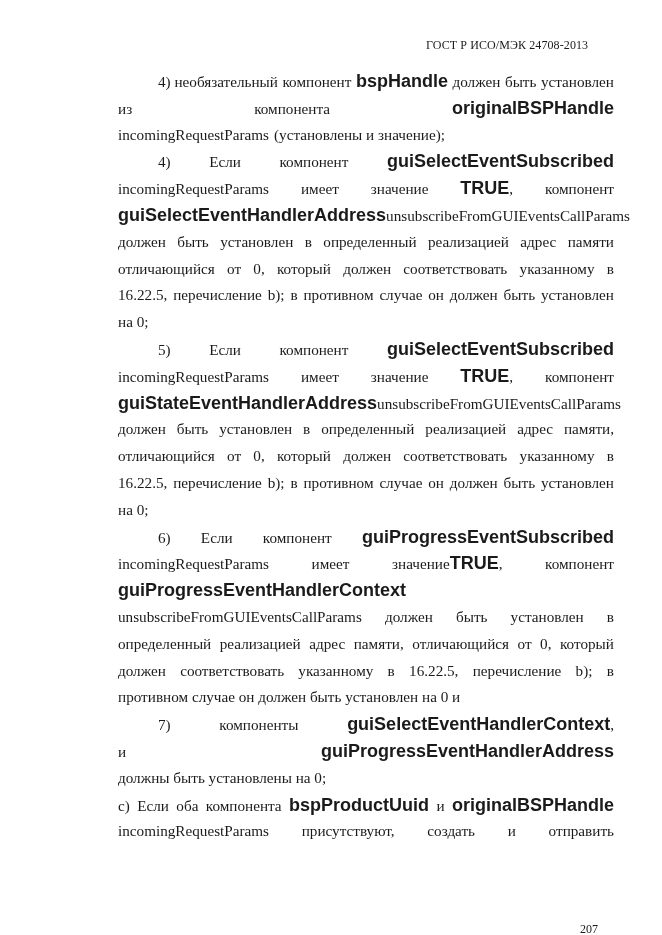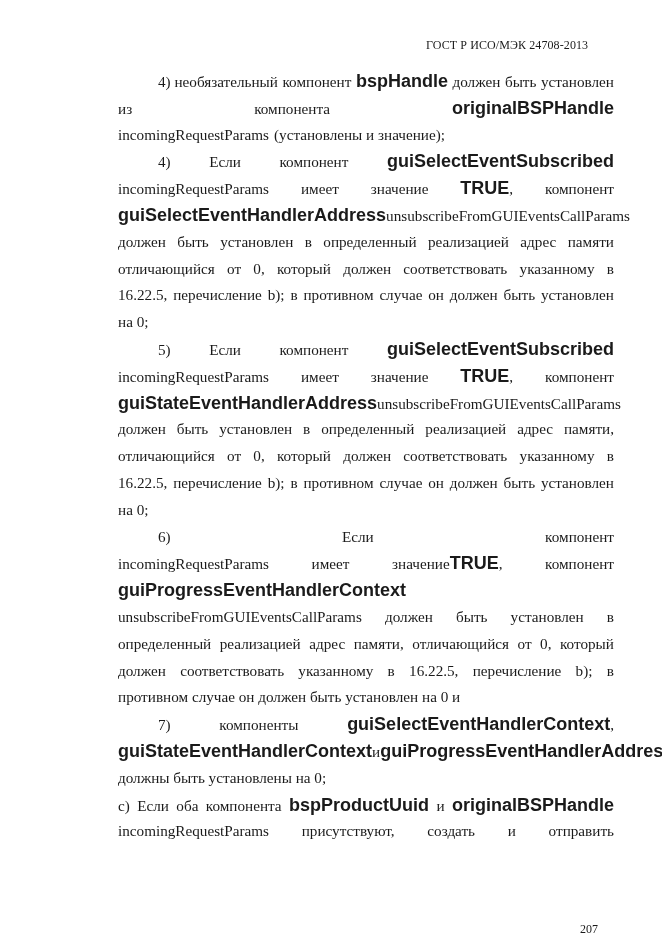--- a/index.html
+++ b/index.html
@@ -151,20 +151,21 @@
       <span><span class="t">быть</span></span>
       <span><span class="t">установлен</span></span>
     </div>
     <div class="line left">
       <span><span class="t">на 0;</span></span>
     </div>
     <div class="line indent">
       <span><span class="t">6)</span></span>
       <span><span class="t">Если</span></span>
       <span><span class="t">компонент</span></span>
+      <span><span class="b">guiProgressEventSubscribed</span></span>
     </div>
     <div class="line">
       <span><span class="i">incomingRequestParams</span></span>
       <span><span class="t">имеет</span></span>
       <span><span class="t">значение</span><span class="b">TRUE</span><span class="t">,</span></span>
       <span><span class="t">компонент</span></span>
     </div>
     <div class="line left">
       <span><span class="b">guiProgressEventHandlerContext</span></span>
     </div>
@@ -197,21 +198,20 @@
     </div>
     <div class="line left">
       <span><span class="t">противном случае он должен быть установлен на 0 и</span></span>
     </div>
     <div class="line indent">
       <span><span class="t">7)</span></span>
       <span><span class="t">компоненты</span></span>
       <span><span class="b">guiSelectEventHandlerContext</span><span class="t">,</span></span>
     </div>
     <div class="line">
-      <span><span class="b">guiStateEventHandlerContext</span></span>
       <span><span class="t">и</span></span>
       <span><span class="b">guiProgressEventHandlerAddress</span></span>
     </div>
     <div class="line left">
       <span><span class="t">должны быть установлены на 0;</span></span>
     </div>
     <div class="line">
       <span><span class="t">c)</span></span>
       <span><span class="t">Если</span></span>
       <span><span class="t">оба</span></span>

